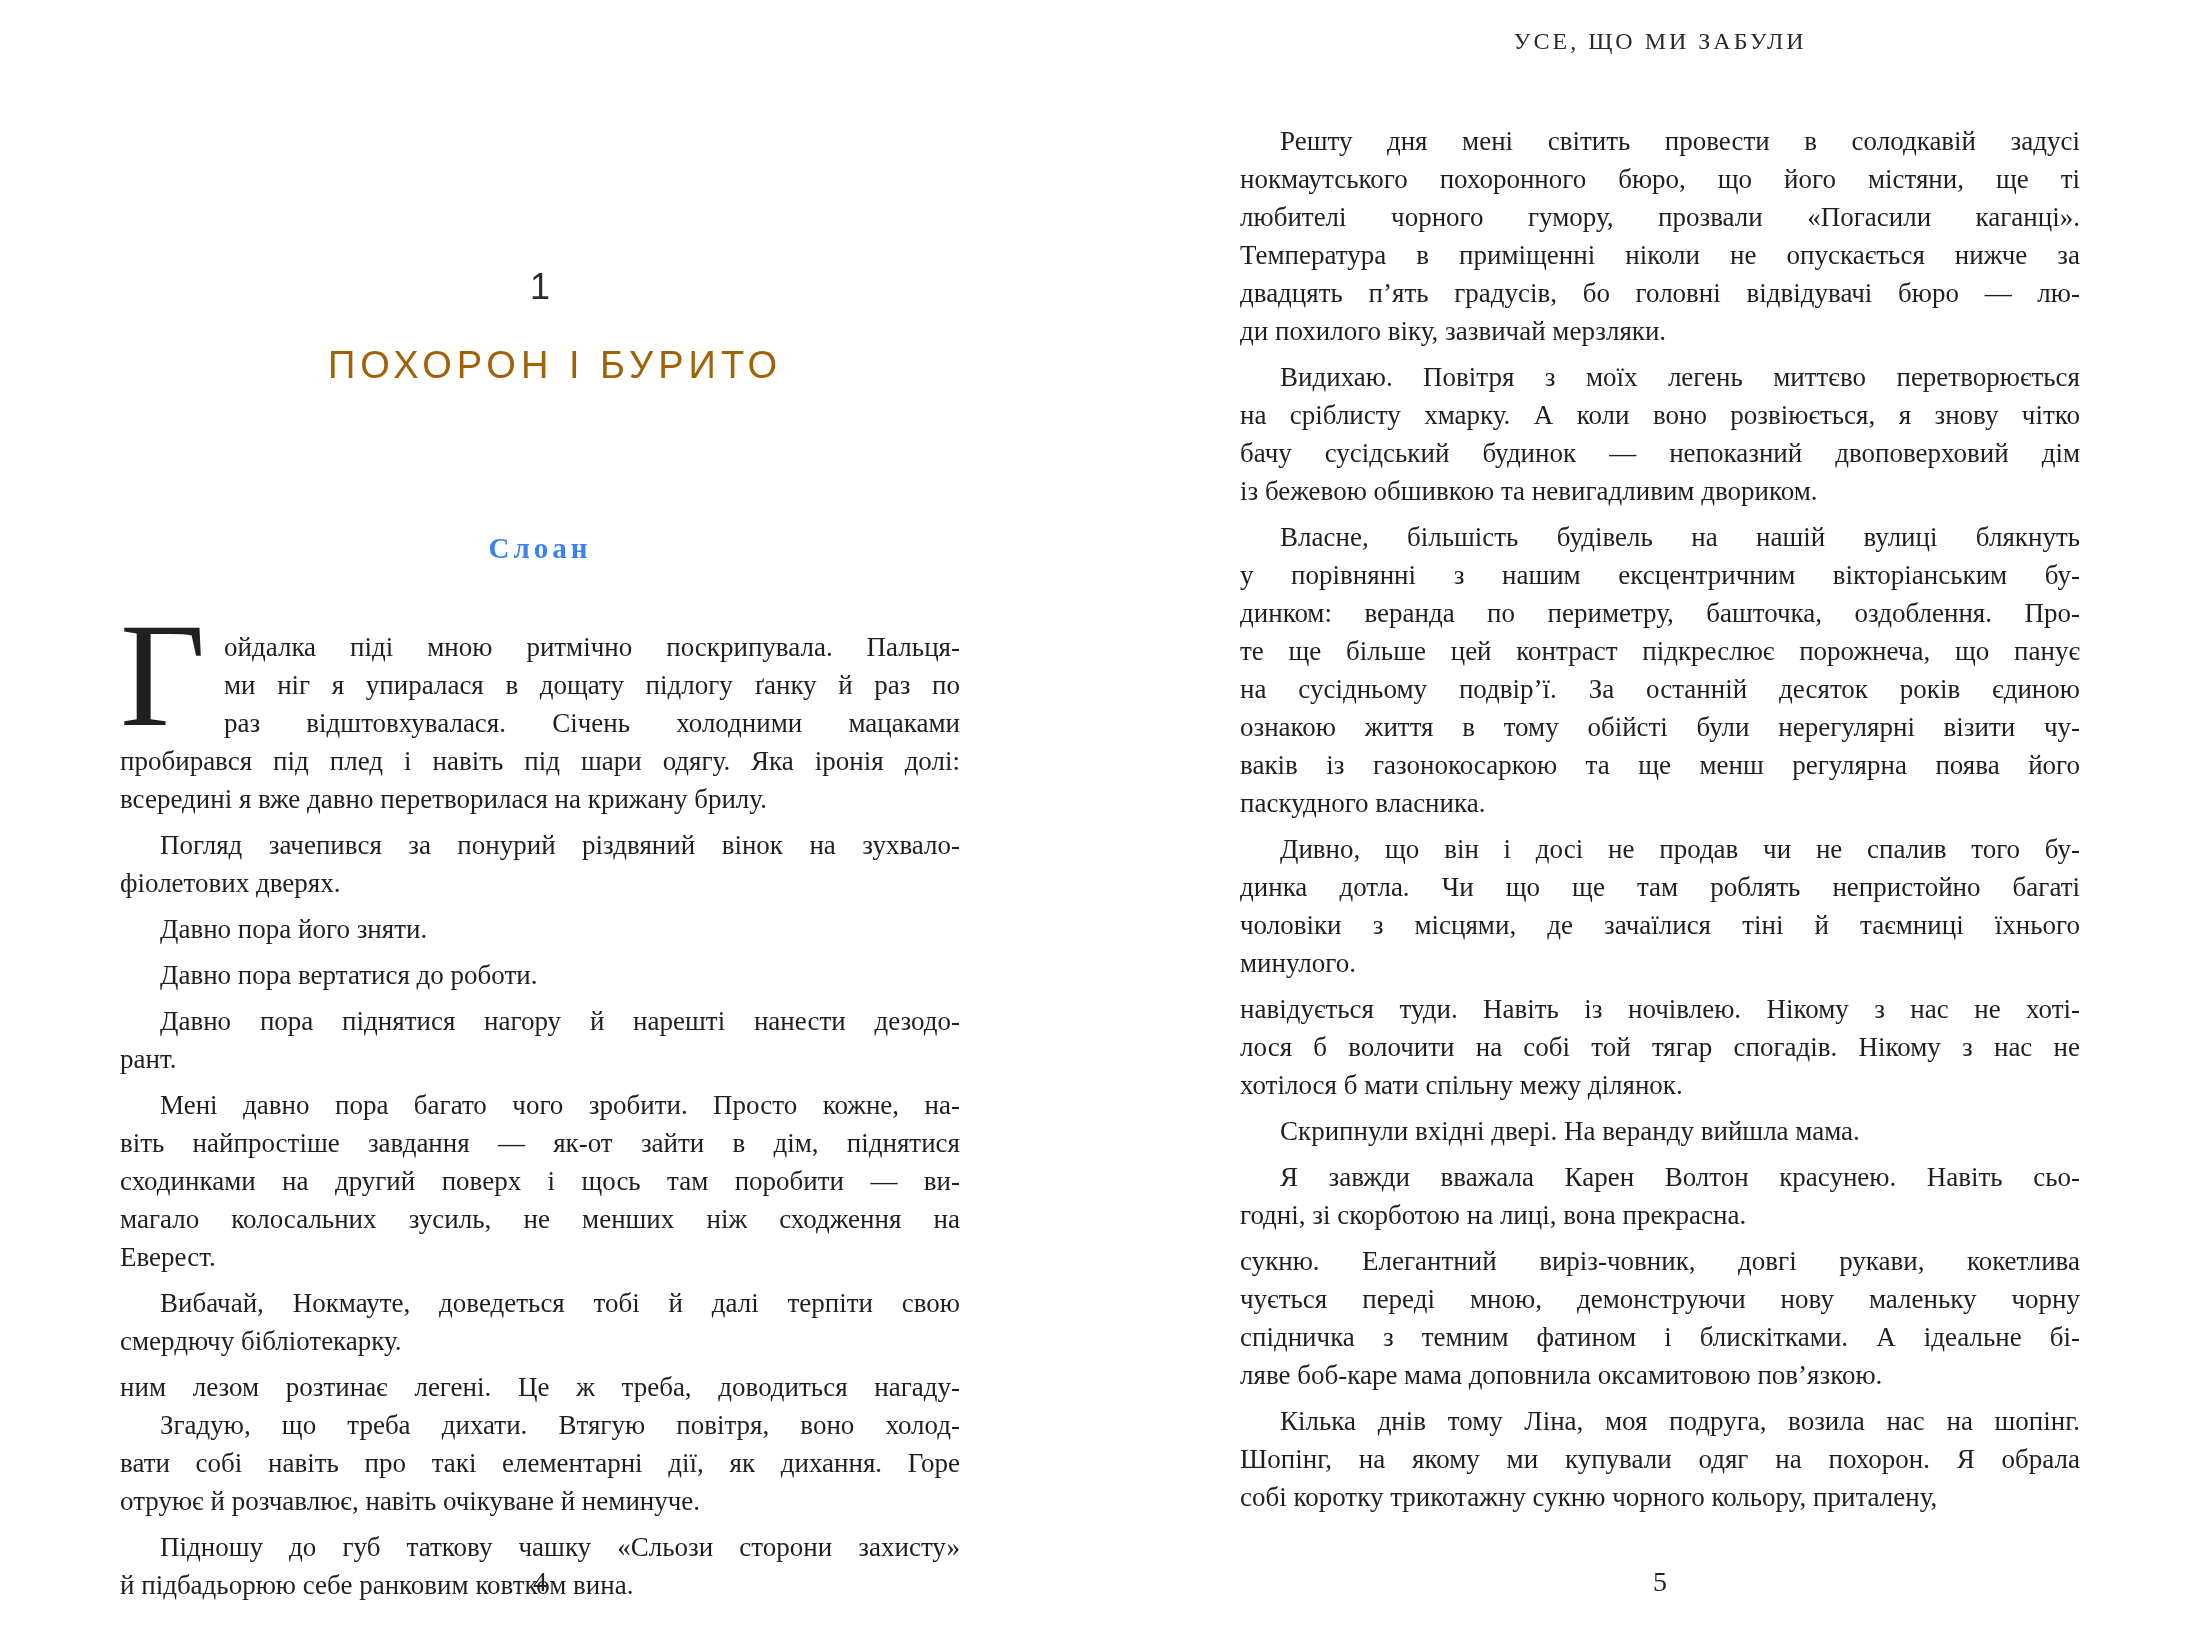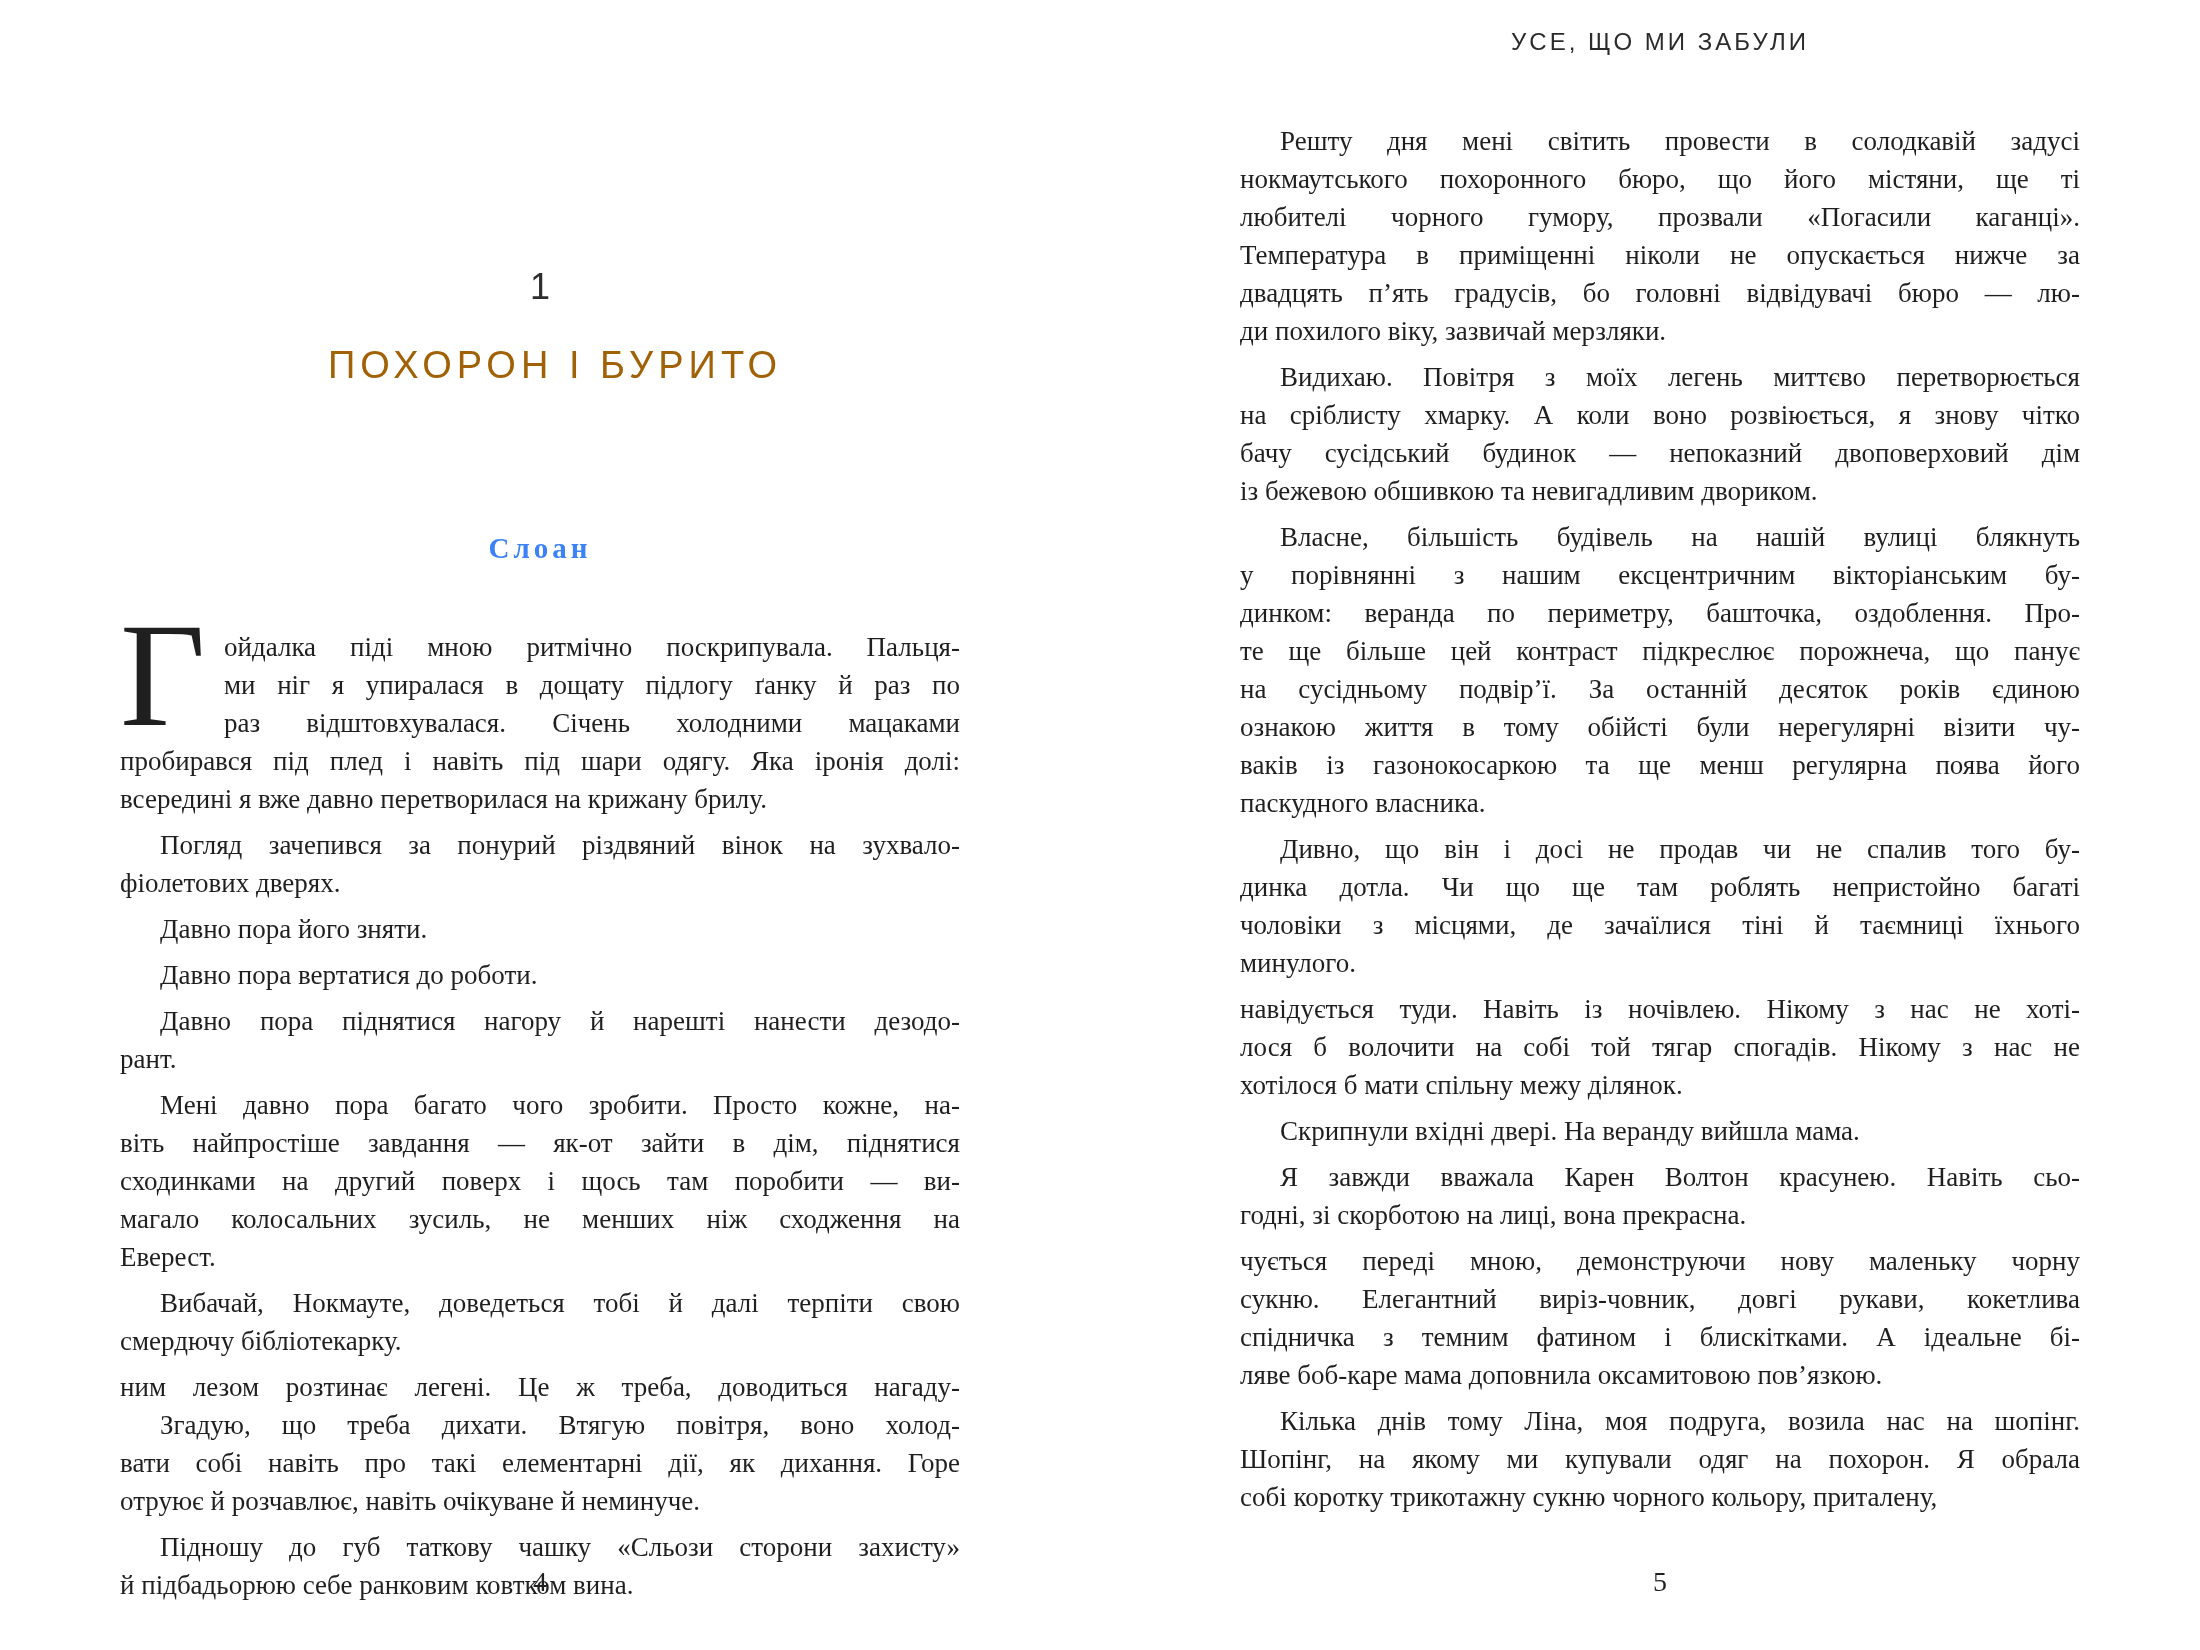--- a/index.html
+++ b/index.html
@@ -30,21 +30,21 @@
   }
   .section-title {
     position: absolute; top: 532px; left: 0; width: 100%;
     text-align: center;
     font-family: "Liberation Serif", serif;
     font-size: 29px; font-weight: 700; letter-spacing: 4px; color: #3b82f6;
   }
   .running-header {
     position: absolute; top: 28px; left: 0; width: 100%;
     text-align: center;
-    font-family: Liberation Sans, sans-serif;
+    font-family: Liberation Serif, serif;
     font-size: 24px; font-weight: 400; letter-spacing: 3px; color: #2b2b2b;
   }
   .page-number {
     position: absolute; top: 1566px; left: 0; width: 100%;
     text-align: center;
     font-size: 28px; color: #1f1f1f;
   }
 
   .body-text {
     position: absolute; left: 0; width: 856px;
@@ -175,22 +175,22 @@
           <div class="line last">хотілося б мати спільну межу ділянок.</div>
         </div>
         <div class="para">
           <div class="line last ind">Скрипнули вхідні двері. На веранду вийшла мама.</div>
         </div>
         <div class="para">
           <div class="line ind">Я завжди вважала Карен Волтон красунею. Навіть сьо-</div>
           <div class="line last">годні, зі скорботою на лиці, вона прекрасна.</div>
         </div>
         <div class="para">
+          <div class="line">сукню. Елегантний виріз-човник, довгі рукави, кокетлива</div>
           <div class="line">чується переді мною, демонструючи нову маленьку чорну</div>
-          <div class="line">сукню. Елегантний виріз-човник, довгі рукави, кокетлива</div>
           <div class="line">спідничка з темним фатином і блискітками. А ідеальне бі-</div>
           <div class="line last">ляве боб-каре мама доповнила оксамитовою пов’язкою.</div>
         </div>
         <div class="para">
           <div class="line ind">Кілька днів тому Ліна, моя подруга, возила нас на шопінг.</div>
           <div class="line">Шопінг, на якому ми купували одяг на похорон. Я обрала</div>
           <div class="line last">собі коротку трикотажну сукню чорного кольору, приталену,</div>
         </div>
       </div>
     <div class="page-number">5</div>

